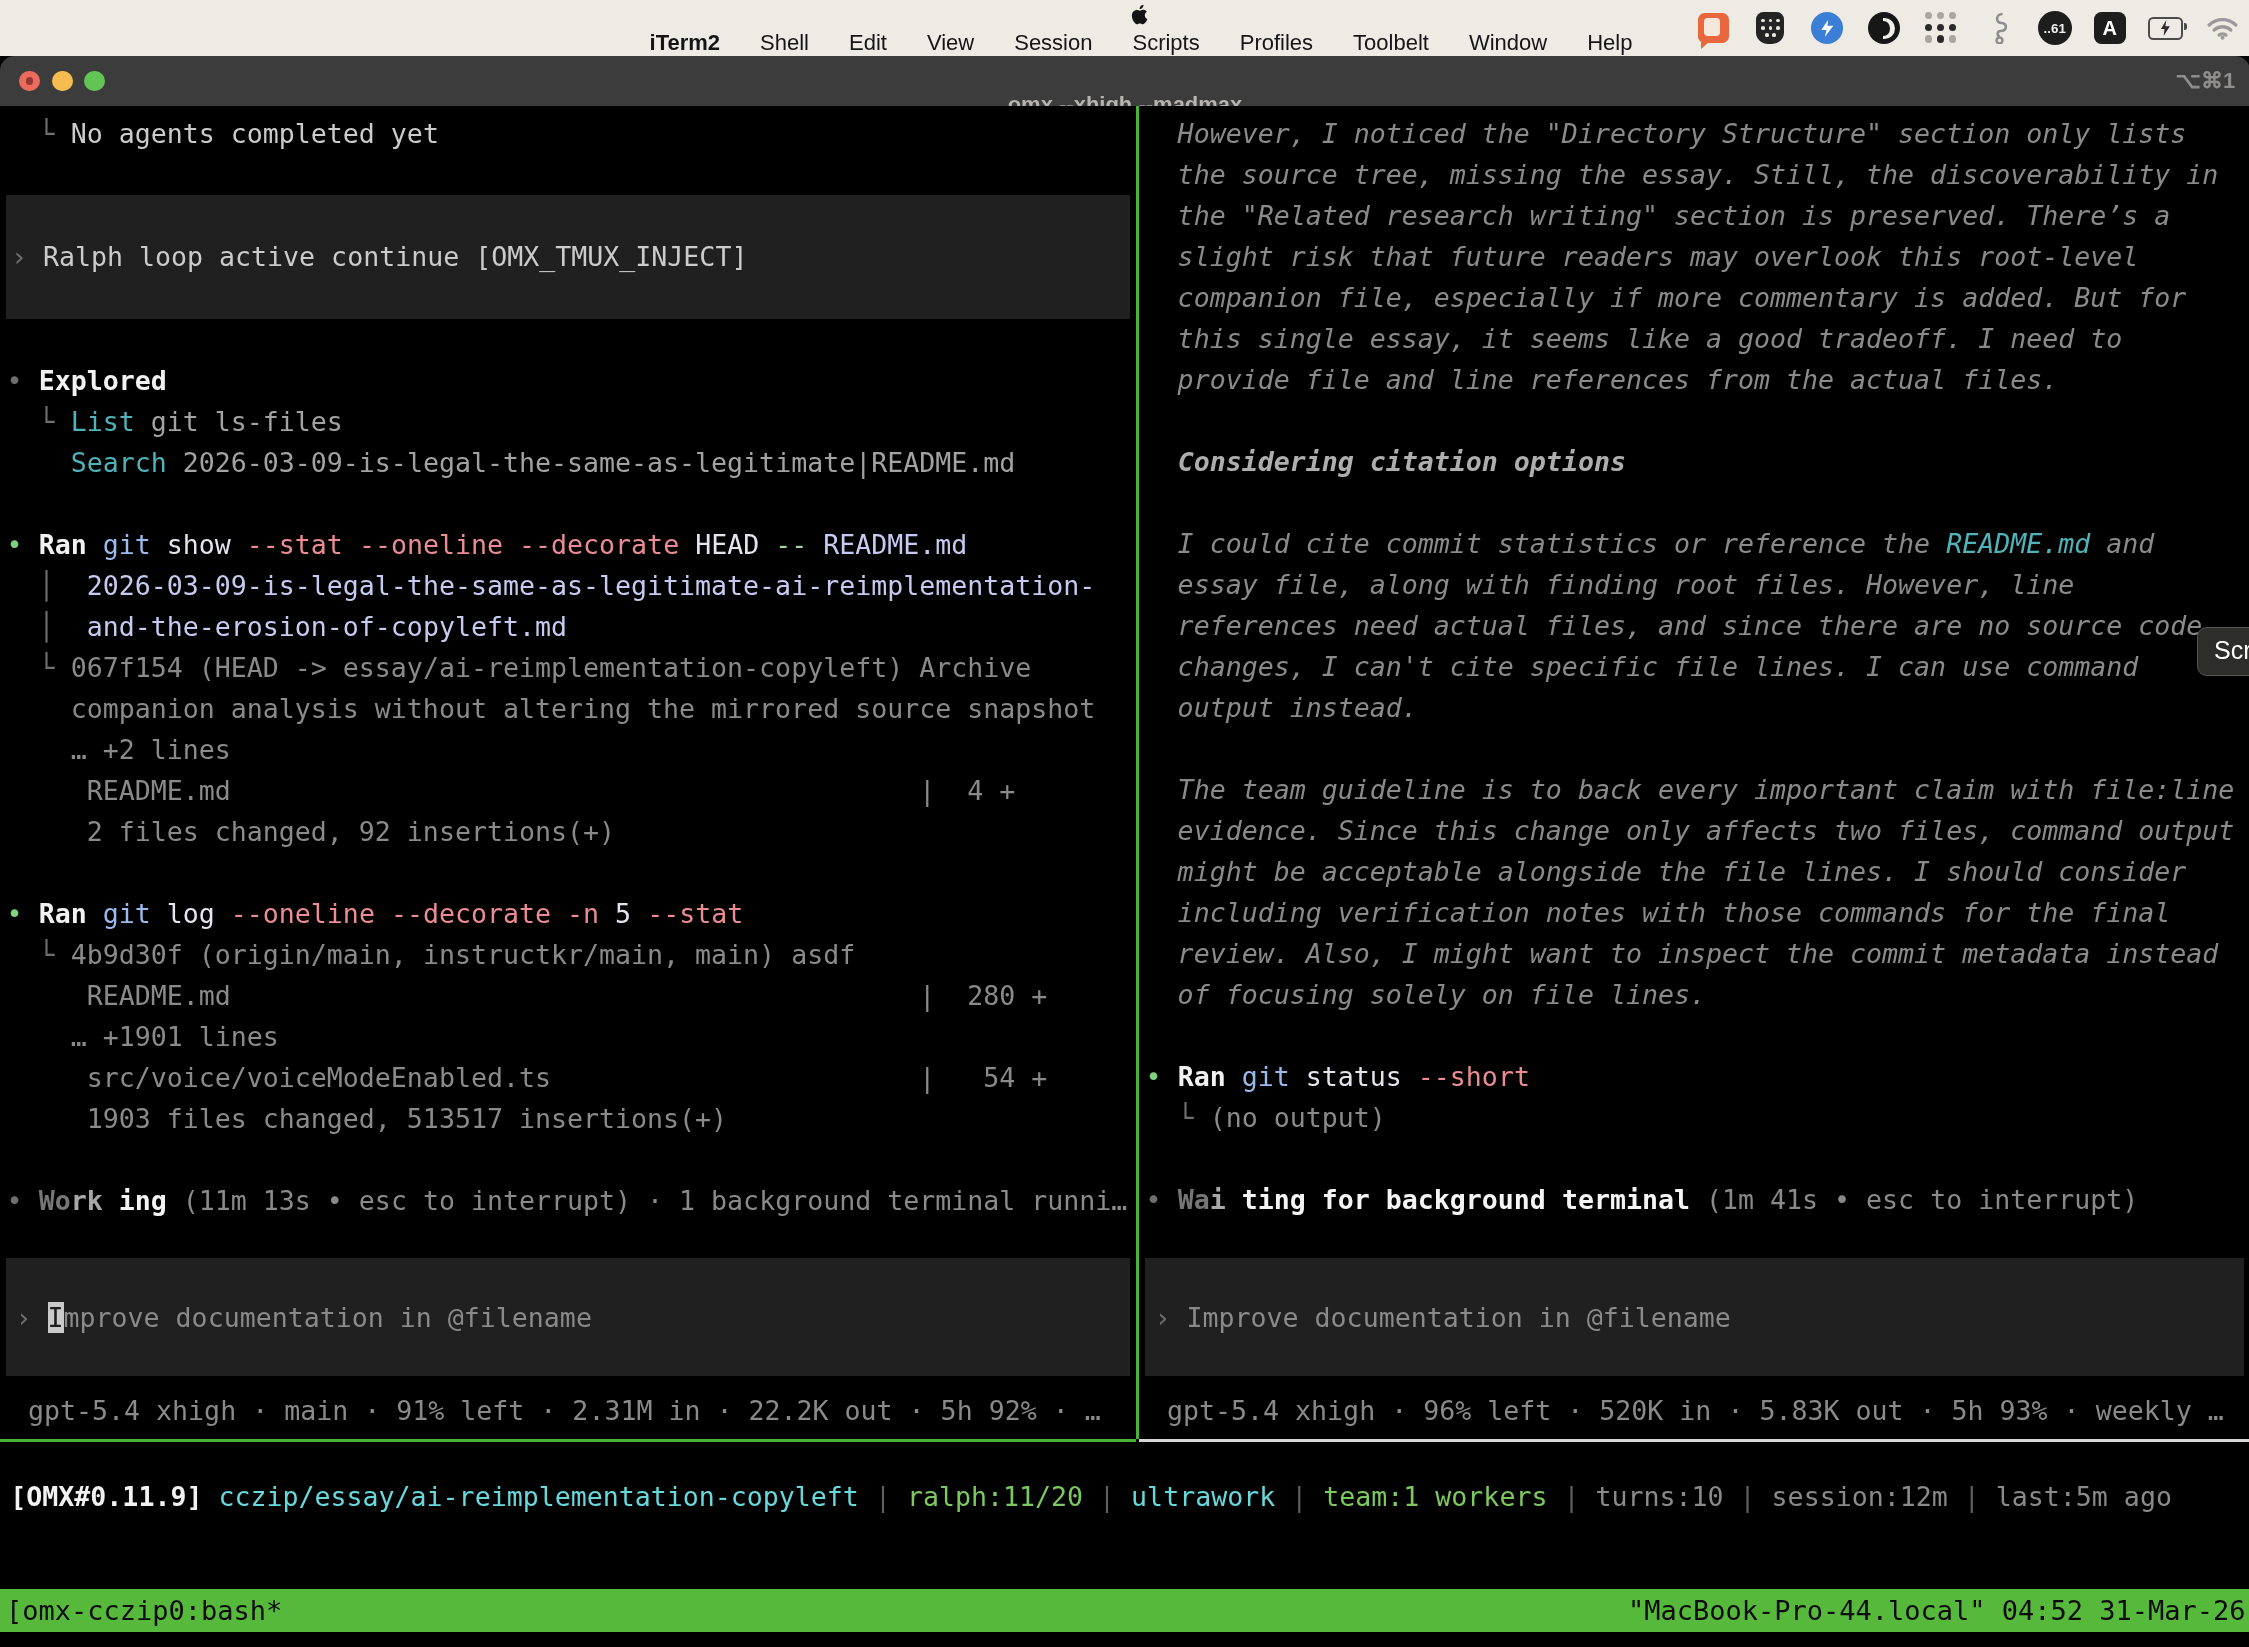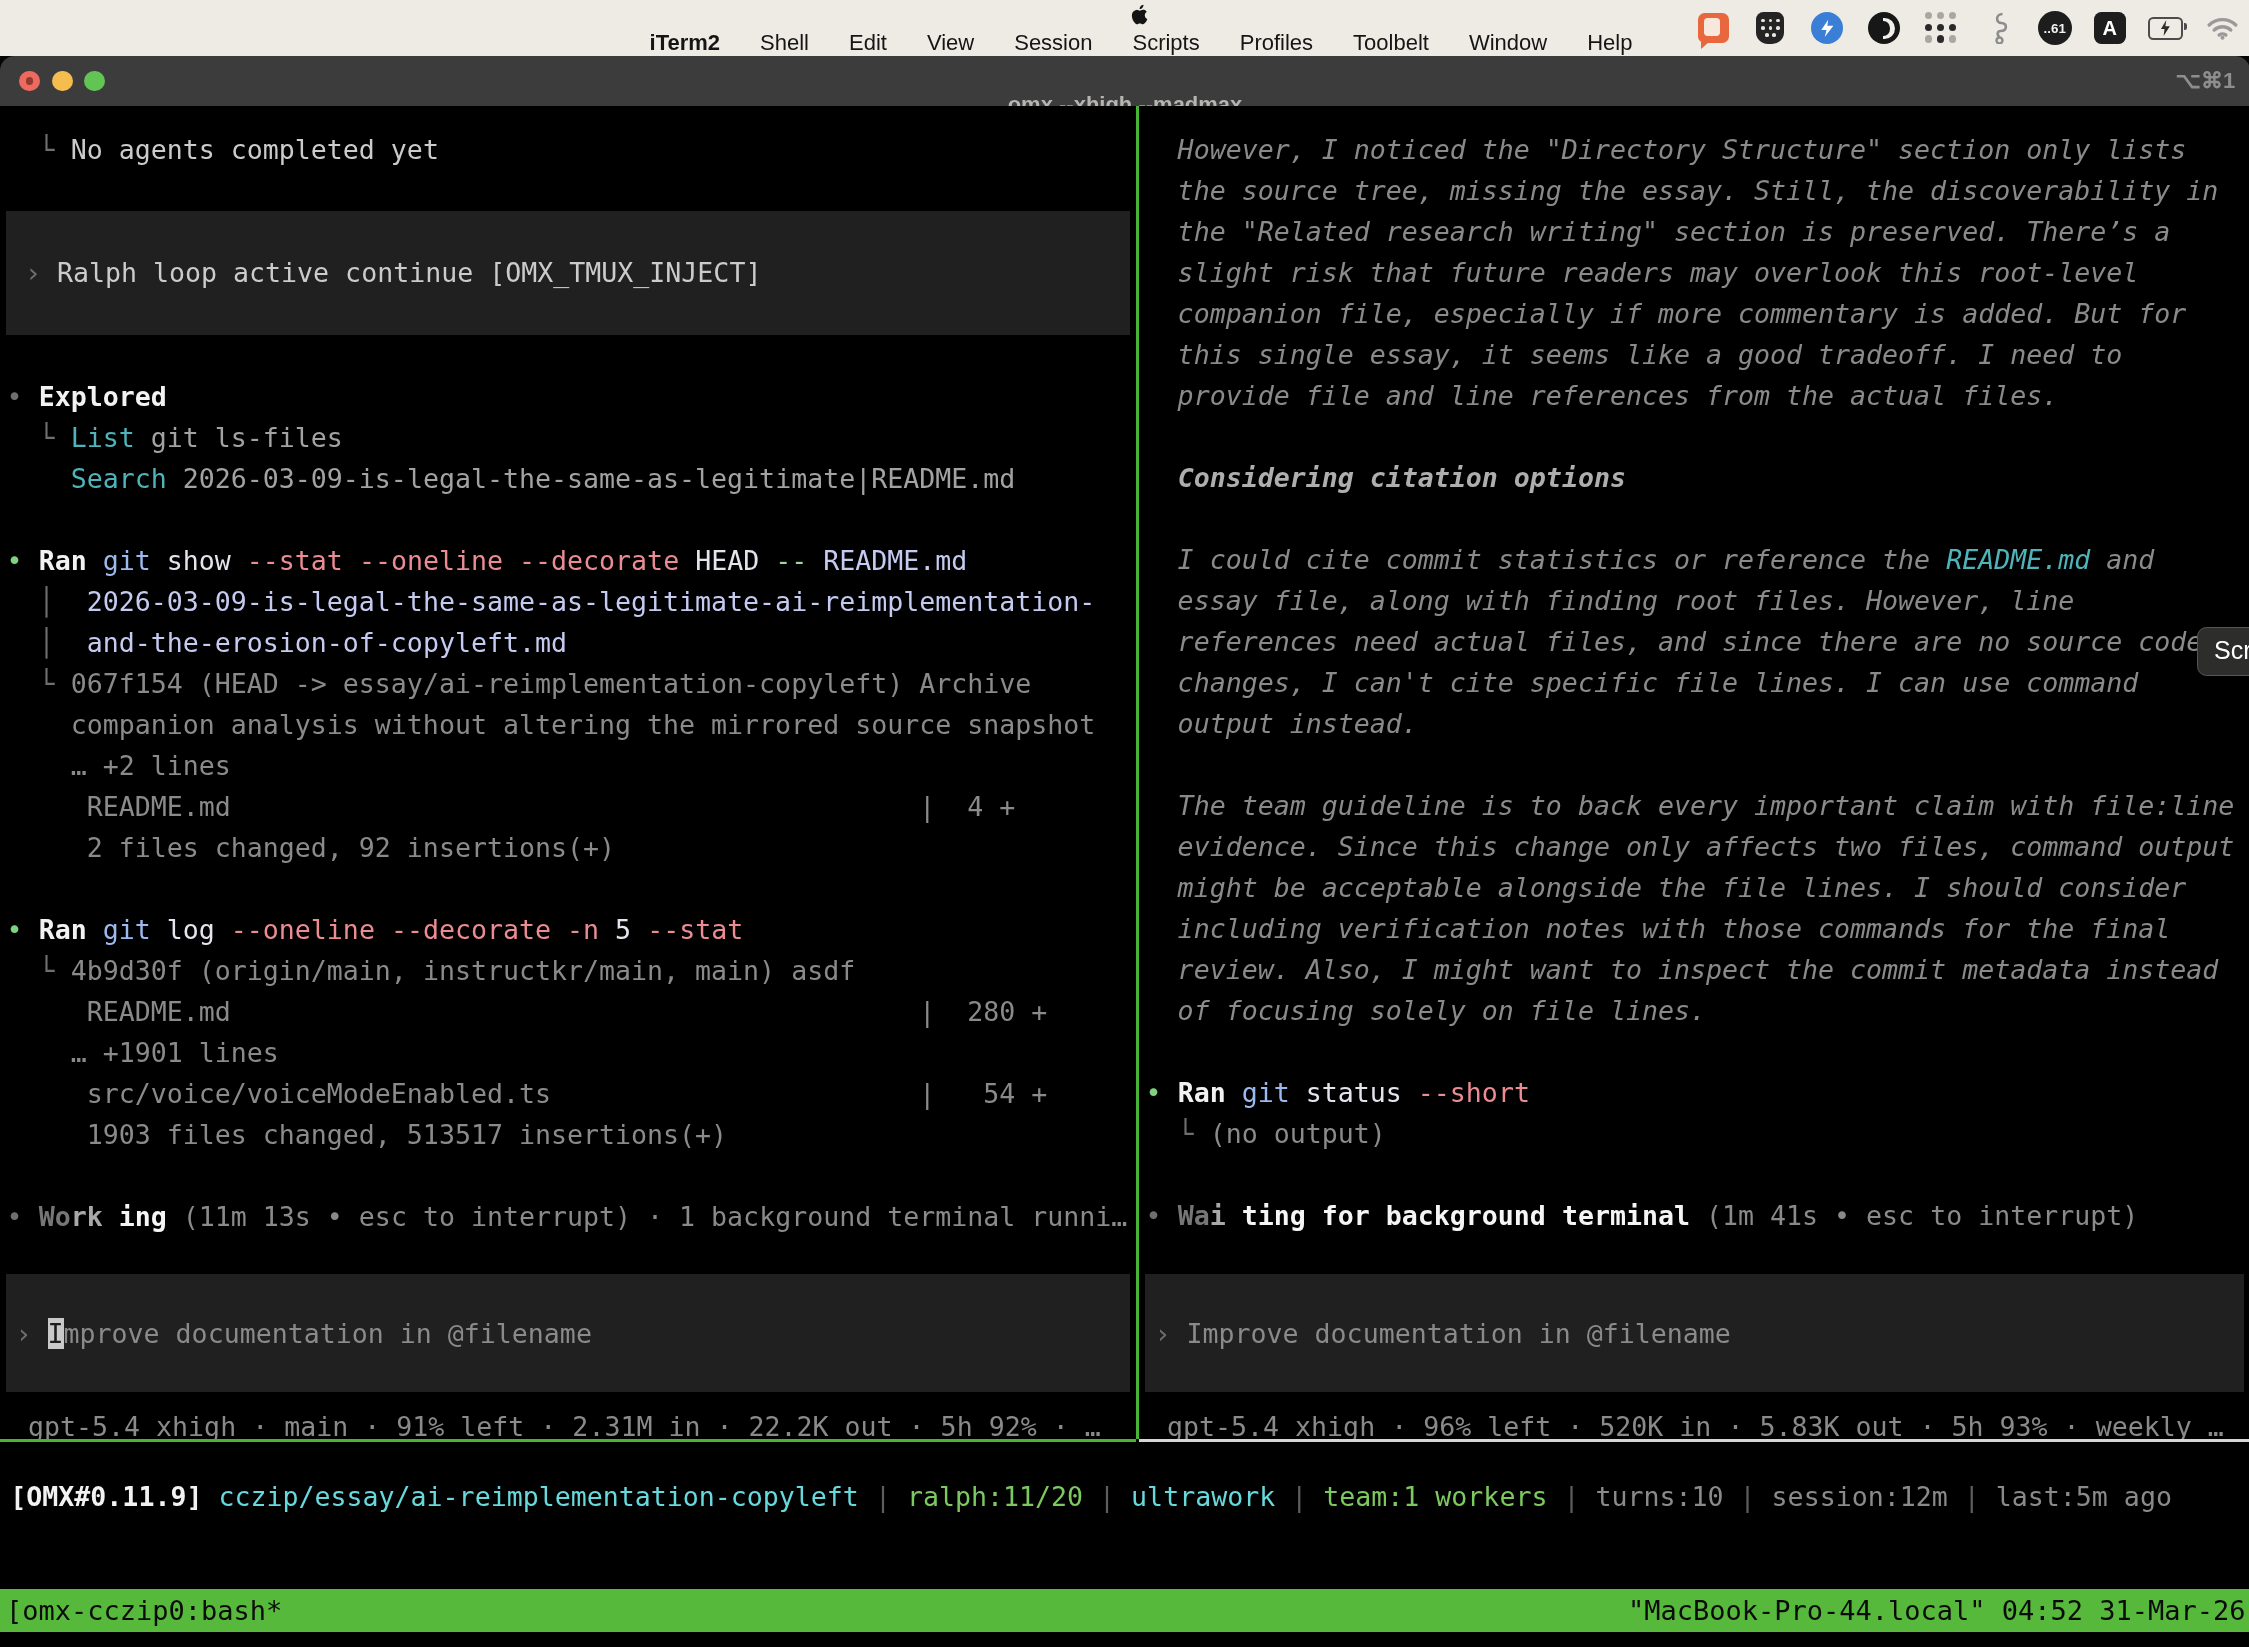--- a/index.html
+++ b/index.html
@@ -40,27 +40,27 @@
   .tl{position:absolute;top:14.8px;width:20.7px;height:20.7px;border-radius:50%;}
   .tl.red{left:19px;background:#ec6a5e;}
   .tl.red:after{content:"";position:absolute;left:6.6px;top:6.6px;width:7.4px;height:7.4px;border-radius:50%;background:#93392f;}
   .tl.yellow{left:52px;background:#f5bd4f;}
   .tl.green{left:84px;background:#61c454;}
   .wtitle{position:absolute;left:0;right:0;top:0;height:50px;line-height:50px;text-align:center;
           color:#b7b5b2;font-weight:bold;font-size:22px;margin-top:24px;}
   .wshortcut{position:absolute;right:14.8px;top:0;height:50px;line-height:50px;color:#8f8e8c;font-size:22px;font-weight:bold;}
   
   .term-area{position:absolute;left:0;top:50px;width:2250px;height:1541px;background:#000;}
-  .pane{position:absolute;top:16px;height:1513px;overflow:hidden;border-radius:20px;}
+  .pane{position:absolute;top:0;height:1513px;overflow:hidden;border-radius:20px;}
   .pane-left{left:0;width:1136px;}
   .pane-right{left:1139px;width:1111px;}
   .rows{position:absolute;left:0;top:6.6px;right:0;}
   .trow{height:41px;line-height:41px;font-size:26.6px;white-space:pre;padding-left:6.6px;color:#8a8a8a;overflow:hidden;}
   .tbox{background:#202020;margin:0 5.9px;display:flex;flex-direction:column;justify-content:center;}
-  .tbox .trow{padding-left:19px;}
+  .tbox .trow{padding-left:5px;}
   .input-box{position:absolute;left:5.9px;right:5.9px;top:1152px;height:118px;background:#202020;
              display:flex;flex-direction:column;justify-content:center;}
   .input-box .trow{padding-left:9.6px;}
   .pane-status{position:absolute;left:0;right:0;top:1284px;}
   .pane-status .trow{padding-left:28px;}
   .div-v{position:absolute;left:1136px;top:0;width:3px;height:1333px;background:#47b436;}
   .div-h-left{position:absolute;left:0;top:1333px;width:1136px;height:3px;background:#47b436;}
   .div-h-right{position:absolute;left:1139px;top:1333px;width:1111px;height:3px;background:#d6d6d6;}
   .omx-line{position:absolute;left:0;top:1370px;width:2250px;}
   .omx-line .trow{padding-left:10.3px;}

